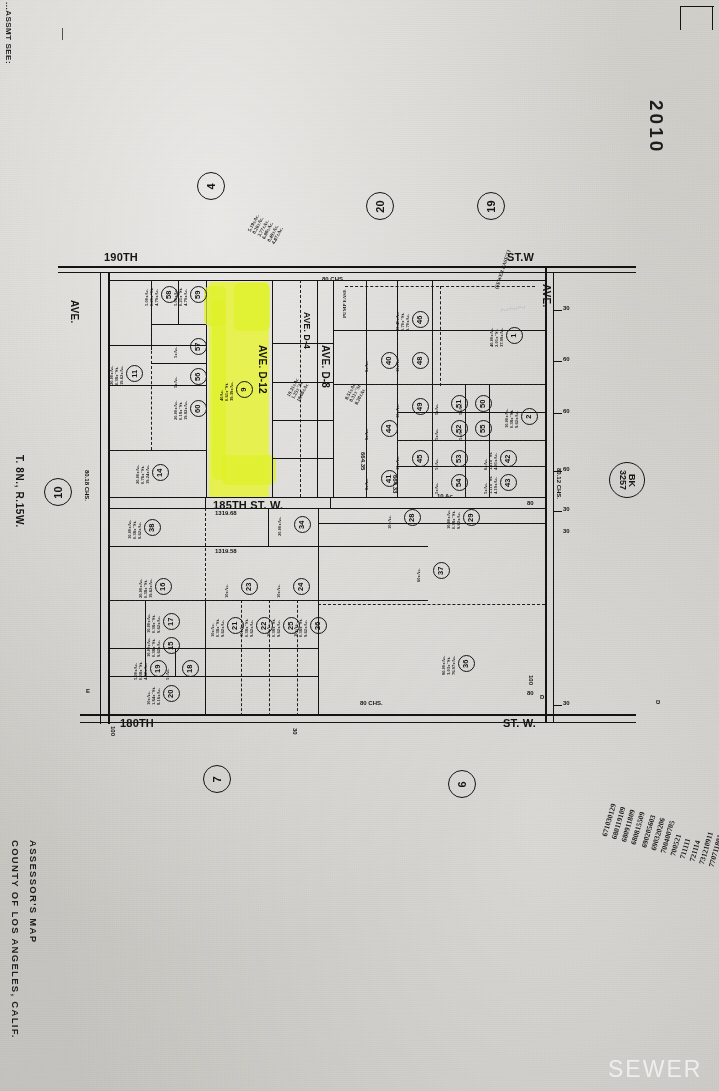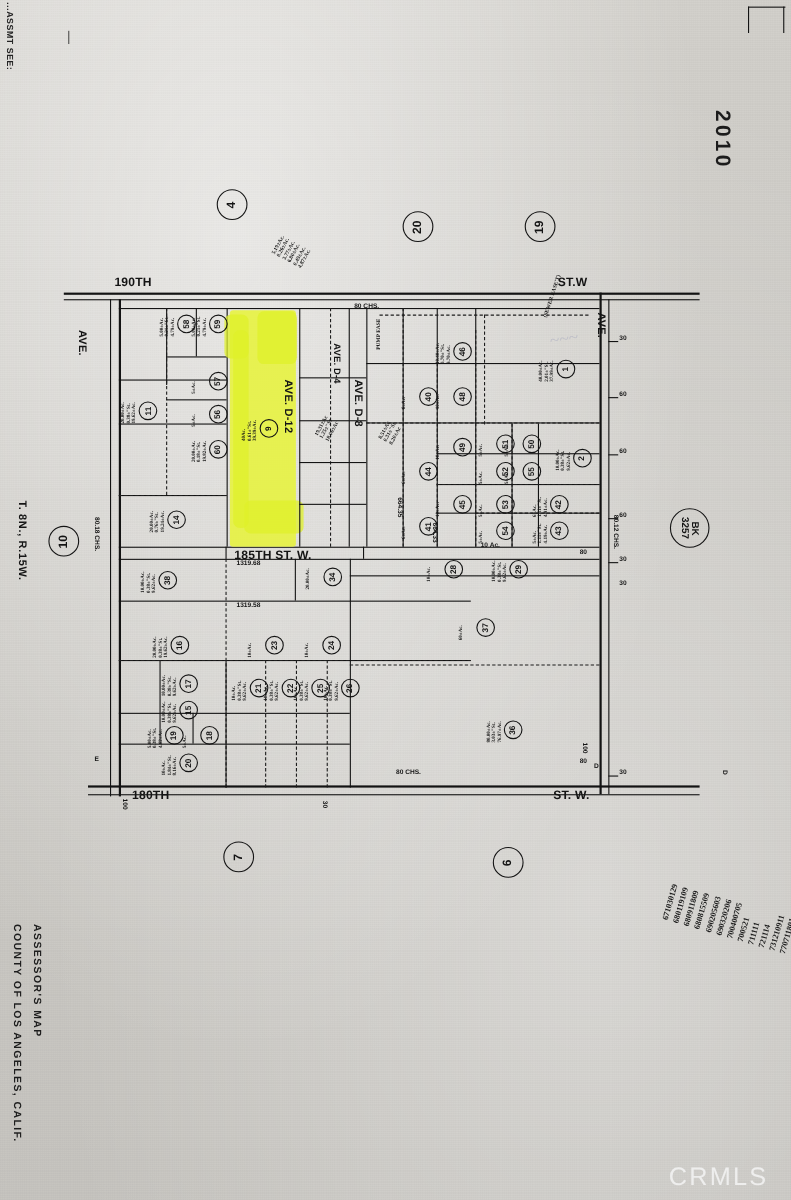--- a/index.html
+++ b/index.html
@@ -500,14 +500,14 @@
 700521
 711111
 721114
 731210911
 770711801</div>
   </div>
 
   <div class="abs vtxt nosel" style="left:6px;top:840px;font-size:9.5px;font-weight:700;color:#1d1d1d;letter-spacing:1.3px;line-height:1.9;white-space:pre;">ASSESSOR'S MAP
 COUNTY OF LOS ANGELES, CALIF.</div>
 
-  <div class="crmls" style="left:608px;top:1056px;">CRMLS</div>
+  <div class="crmls" style="left:608px;top:1056px;">SEWER</div>
 </div>
 
 </body></html>

